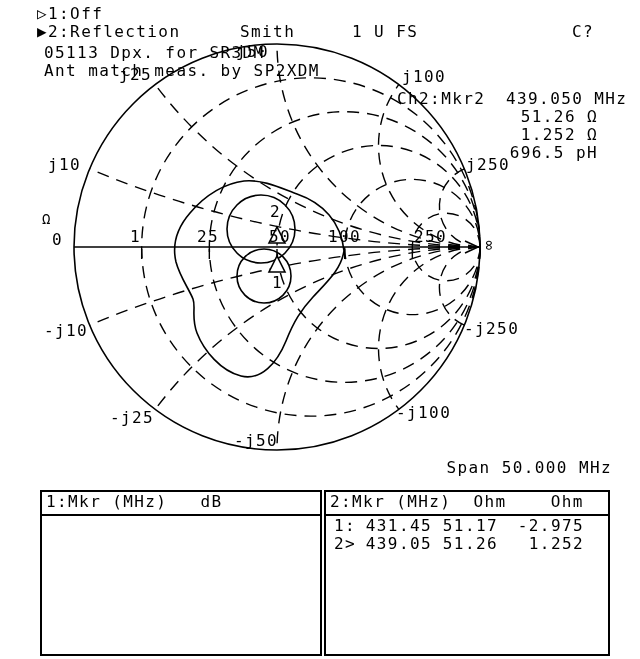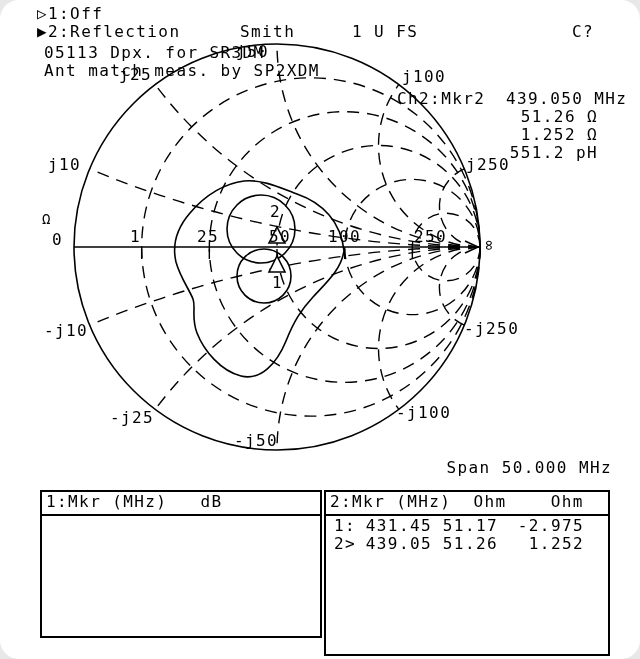--- a/index.html
+++ b/index.html
@@ -1,19 +1,19 @@
 <!DOCTYPE html>
 <html><head>
 <meta charset="utf-8">
 <style>
   html,body{margin:0;padding:0;background:#e8e8e8;}
   .screen{
     position:relative;width:640px;height:659px;background:#ffffff;
     font-family:"DejaVu Sans Mono",monospace;font-size:16px;line-height:18px;
-    letter-spacing:1.4px;color:#000;overflow:hidden;border-radius:19px;
+    letter-spacing:1.4px;color:#000;overflow:hidden;
   }
   .lbl{position:absolute;white-space:pre;}
   .small{font-size:14px;}
   .rot90{transform:rotate(90deg);transform-origin:center;}
   svg{position:absolute;left:0;top:0;}
   .tbl{position:absolute;border:2px solid #000;box-sizing:border-box;background:transparent;}
   .tbl .hdr{border-bottom:2px solid #000;padding:1px 0 2px 4px;white-space:pre;height:19px;box-sizing:content-box;}
   .trow{display:grid;grid-template-columns:34px 72px 66px 86px;line-height:16px;margin-top:2px;}
   .trow span{text-align:right;white-space:pre;}
   .trow span:first-child{text-align:left;padding-left:8px;}
@@ -60,21 +60,21 @@
   <span class="lbl" style="left:352px;top:23px;">1 U FS</span>
   <span class="lbl" style="left:572px;top:23px;">C?</span>
 
   <span class="lbl" style="left:44px;top:44px;">05113 Dpx. for SR3DM</span>
   <span class="lbl" style="left:44px;top:62px;">Ant match meas. by SP2XDM</span>
 
   <span class="lbl" style="left:397px;top:90px;">Ch2:Mkr2</span>
   <span class="lbl" style="left:506px;top:90px;">439.050 MHz</span>
   <span class="lbl" style="left:400px;top:108px;width:198px;text-align:right;">51.26 Ω</span>
   <span class="lbl" style="left:400px;top:126px;width:198px;text-align:right;">1.252 Ω</span>
-  <span class="lbl" style="left:400px;top:144px;width:198px;text-align:right;">551.2 pH</span>
+  <span class="lbl" style="left:400px;top:144px;width:198px;text-align:right;">696.5 pH</span>
 
   <span class="lbl small" style="left:42px;top:210px;">Ω</span>
   <span class="lbl" style="left:52px;top:231px;">0</span>
   <span class="lbl" style="left:130px;top:228px;">1</span>
   <span class="lbl" style="left:197px;top:228px;">25</span>
   <span class="lbl" style="left:269px;top:228px;">50</span>
   <span class="lbl" style="left:328px;top:228px;">100</span>
   <span class="lbl" style="left:414px;top:228px;">250</span>
   <span class="lbl rot90" style="left:483px;top:237px;">∞</span>
 
@@ -87,21 +87,21 @@
   <span class="lbl" style="left:110px;top:409px;">-j25</span>
   <span class="lbl" style="left:234px;top:432px;">-j50</span>
   <span class="lbl" style="left:396px;top:404px;">-j100</span>
   <span class="lbl" style="left:464px;top:320px;">-j250</span>
 
   <span class="lbl" style="left:270px;top:203px;">2</span>
   <span class="lbl" style="left:272px;top:274px;">1</span>
 
   <span class="lbl" style="right:28px;top:459px;">Span 50.000 MHz</span>
 
-  <div class="tbl" style="left:40px;top:490px;width:282px;height:148px;">
+  <div class="tbl" style="left:40px;top:490px;width:282px;height:166px;">
     <div class="hdr">1:Mkr (MHz)   dB</div>
   </div>
 
   <div class="tbl" style="left:324px;top:490px;width:286px;height:166px;">
     <div class="hdr">2:Mkr (MHz)  Ohm    Ohm</div>
     <div class="trow">
       <span>1:</span>
       <span>431.45</span>
       <span>51.17</span>
       <span>-2.975</span>

